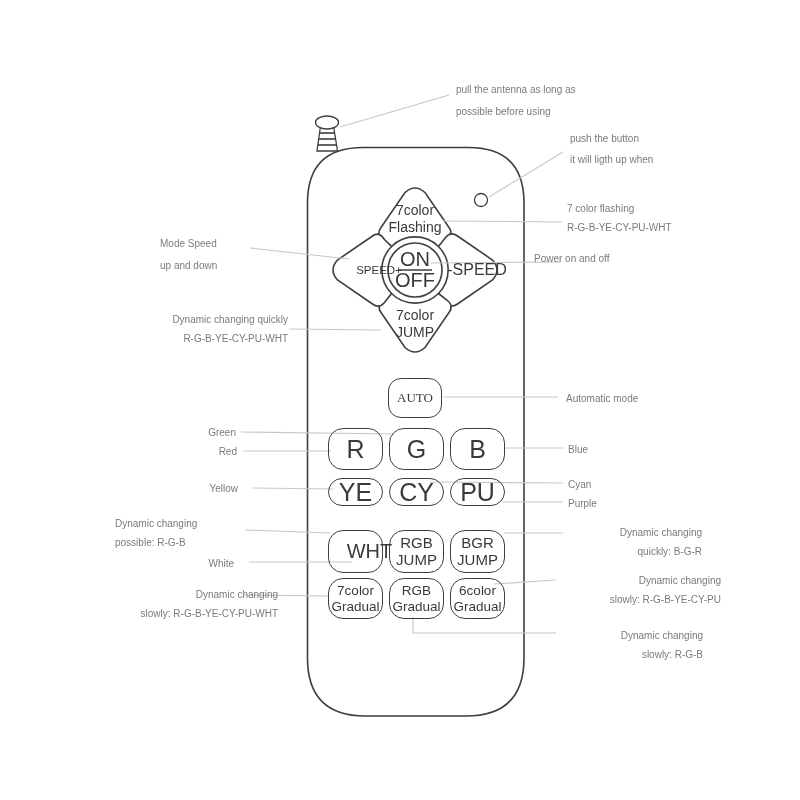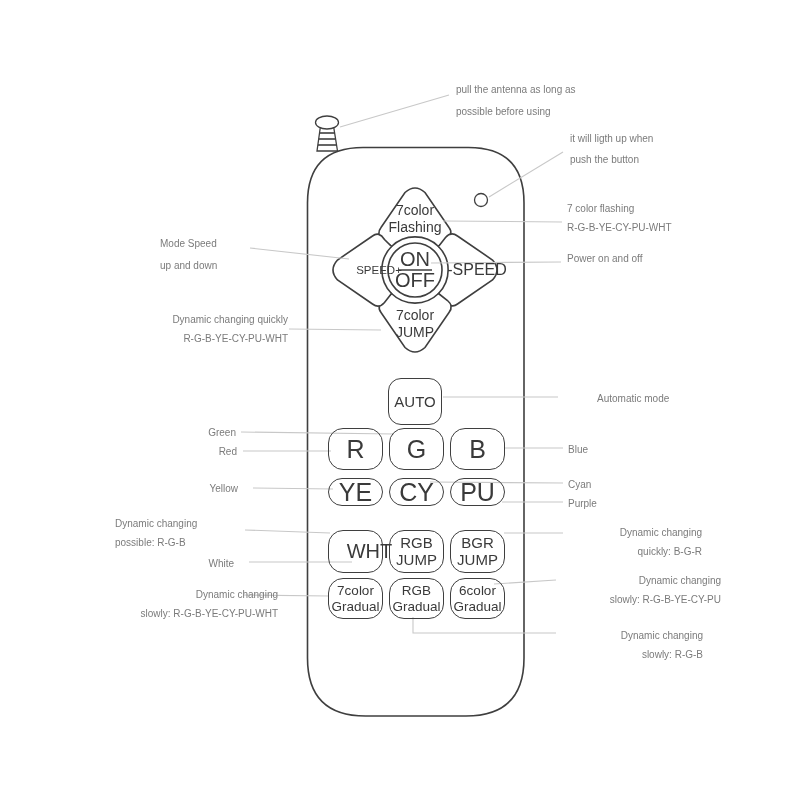--- a/index.html
+++ b/index.html
@@ -42,24 +42,24 @@
   .lbl{
     position:absolute;color:var(--label-text);font-size:10px;line-height:19px;white-space:nowrap;
   }
   .lbl span{display:block;}
   .ctr{text-align:right;}
   .rt{}
 
   #lbl-antenna{left:456px;top:79px;line-height:22px;}
   #lbl-led{left:570px;top:128px;line-height:21px;}
   #lbl-flashing{left:567px;top:199px;}
-  #lbl-power{left:567px;top:249px;}
+  #lbl-power{left:534px;top:249px;}
   #lbl-mode-speed{left:160px;top:233px;line-height:22px;}
   #lbl-jump7{left:106px;top:310px;width:182px;white-space:normal;}
-  #lbl-auto{left:566px;top:389px;margin-left:31px;}
+  #lbl-auto{left:566px;top:389px;}
   #lbl-green{right:564px;top:423px;}
   #lbl-red{right:563px;top:442px;}
   #lbl-blue{left:568px;top:440px;}
   #lbl-yellow{right:562px;top:479px;}
   #lbl-cyan{left:568px;top:475px;}
   #lbl-purple{left:568px;top:494px;}
   #lbl-rgbjump{left:115px;top:514px;}
   #lbl-bgrjump{left:561px;top:523px;width:141px;}
   #lbl-white{right:566px;top:554px;}
   #lbl-grad7{left:76px;top:585px;width:202px;}
@@ -128,21 +128,21 @@
   </div>
   <div class="dpad-txt" style="left:388px;top:243px;width:54px;height:54px;font-size:20px;line-height:21px;">
     <span>ON</span>
     <span>OFF</span>
   </div>
   <div class="dpad-txt" style="left:375px;top:293px;width:80px;height:62px;font-size:14px;line-height:17px;">
     <span>7color</span>
     <span>JUMP</span>
   </div>
 
-  <div class="btn" style="left:388px;top:378px;width:54px;height:47px;font-size:15px;border-radius:13px;">
+  <div class="btn" style="left:388px;top:378px;width:54px;height:40px;font-size:13px;border-radius:13px;font-family:Liberation Serif, serif;">
     <span>AUTO</span>
   </div>
 
   <div class="btn r1 c1">
     <span>R</span>
   </div>
   <div class="btn r1 c2">
     <span>G</span>
   </div>
   <div class="btn r1 c3">
@@ -182,22 +182,22 @@
   <div class="btn r4 c3">
     <span>6color</span>
     <span>Gradual</span>
   </div>
 
   <div class="lbl" id="lbl-antenna">
     <span>pull the antenna as long as</span>
     <span>possible before using</span>
   </div>
   <div class="lbl" id="lbl-led">
+    <span>push the button</span>
     <span>it will ligth up when</span>
-    <span>push the button</span>
   </div>
   <div class="lbl" id="lbl-flashing">
     <span>7 color flashing</span>
     <span>R-G-B-YE-CY-PU-WHT</span>
   </div>
   <div class="lbl" id="lbl-power">
     <span>Power on and off</span>
   </div>
   <div class="lbl" id="lbl-mode-speed">
     <span>Mode Speed</span>

